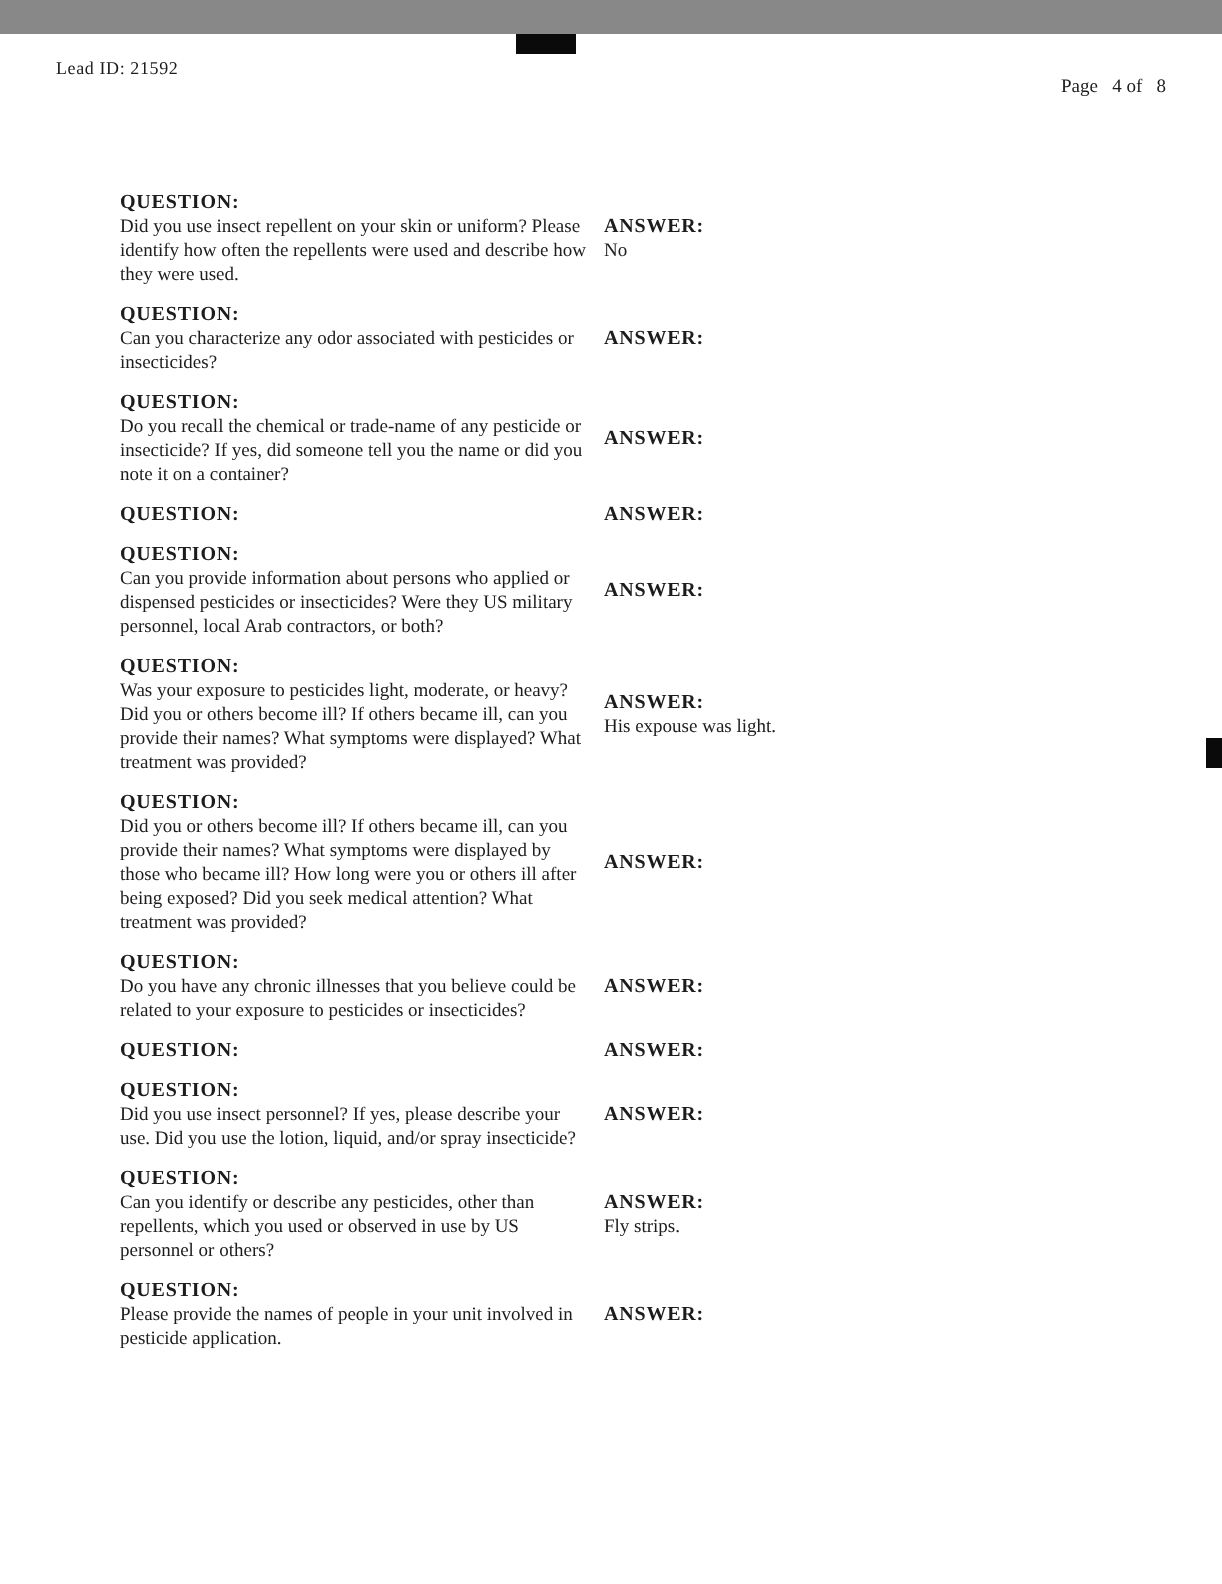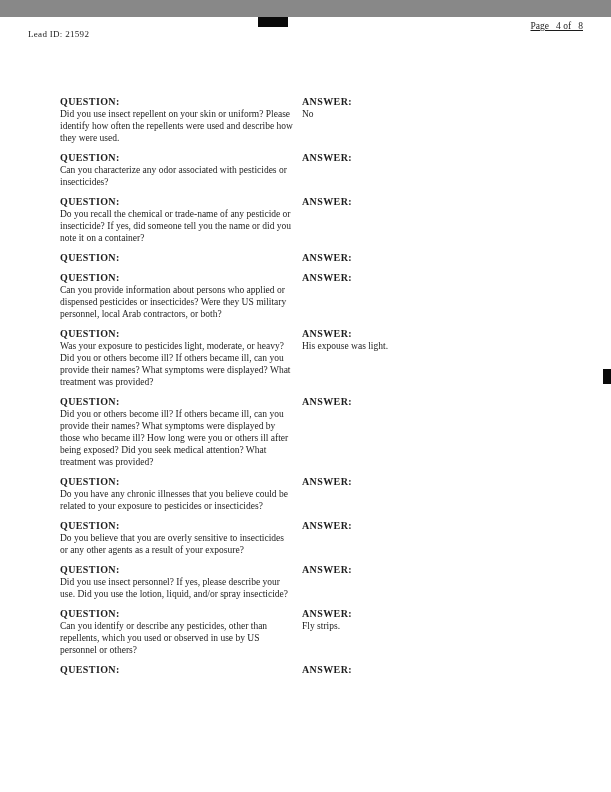--- a/index.html
+++ b/index.html
@@ -15,25 +15,24 @@
   }
   .lead-id {
     position: absolute;
     top: 12px;
     left: 28px;
     font-size: 9px;
     letter-spacing: 0.3px;
   }
   .page-number {
     position: absolute;
-    top: 4px;
+    top: 22px;
     right: 28px;
     font-size: 9.5px;
     white-space: pre;
-    text-decoration: underline;
   }
   .redaction-top {
     position: absolute;
     top: 0;
     left: 258px;
     width: 30px;
     height: 10px;
     background: #0a0a0a;
   }
   .redaction-right {
@@ -45,21 +44,21 @@
     background: #0a0a0a;
   }
   .qa-list {
     position: absolute;
     top: 78px;
     left: 60px;
     right: 30px;
   }
   .qa-row {
     display: flex;
-    align-items: flex-start;
+    align-items: center;
     margin-bottom: 7px;
   }
   .q-col { width: 242px; flex: 0 0 242px; }
   .a-col { flex: 1; }
   .q-label, .a-label {
     font-weight: bold;
     font-size: 10px;
     letter-spacing: 0.4px;
     line-height: 13px;
   }
@@ -164,21 +163,20 @@
       </div>
       <div class="a-col">
         <div class="a-label">ANSWER:</div>
         <div class="a-text"></div>
       </div>
     </div>
 
     <div class="qa-row">
       <div class="q-col">
         <div class="q-label">QUESTION:</div>
-        <div class="q-text">Do you believe that you are overly sensitive to insecticides or any other agents as a result of your exposure?</div>
       </div>
       <div class="a-col">
         <div class="a-label">ANSWER:</div>
         <div class="a-text"></div>
       </div>
     </div>
 
     <div class="qa-row">
       <div class="q-col">
         <div class="q-label">QUESTION:</div>
@@ -197,20 +195,21 @@
       </div>
       <div class="a-col">
         <div class="a-label">ANSWER:</div>
         <div class="a-text">Fly strips.</div>
       </div>
     </div>
 
     <div class="qa-row">
       <div class="q-col">
         <div class="q-label">QUESTION:</div>
+        <div class="q-text">Please provide the names of people in your unit involved in pesticide application.</div>
       </div>
       <div class="a-col">
         <div class="a-label">ANSWER:</div>
       </div>
     </div>
 
   </div>
 </div>
 
 </body></html>

